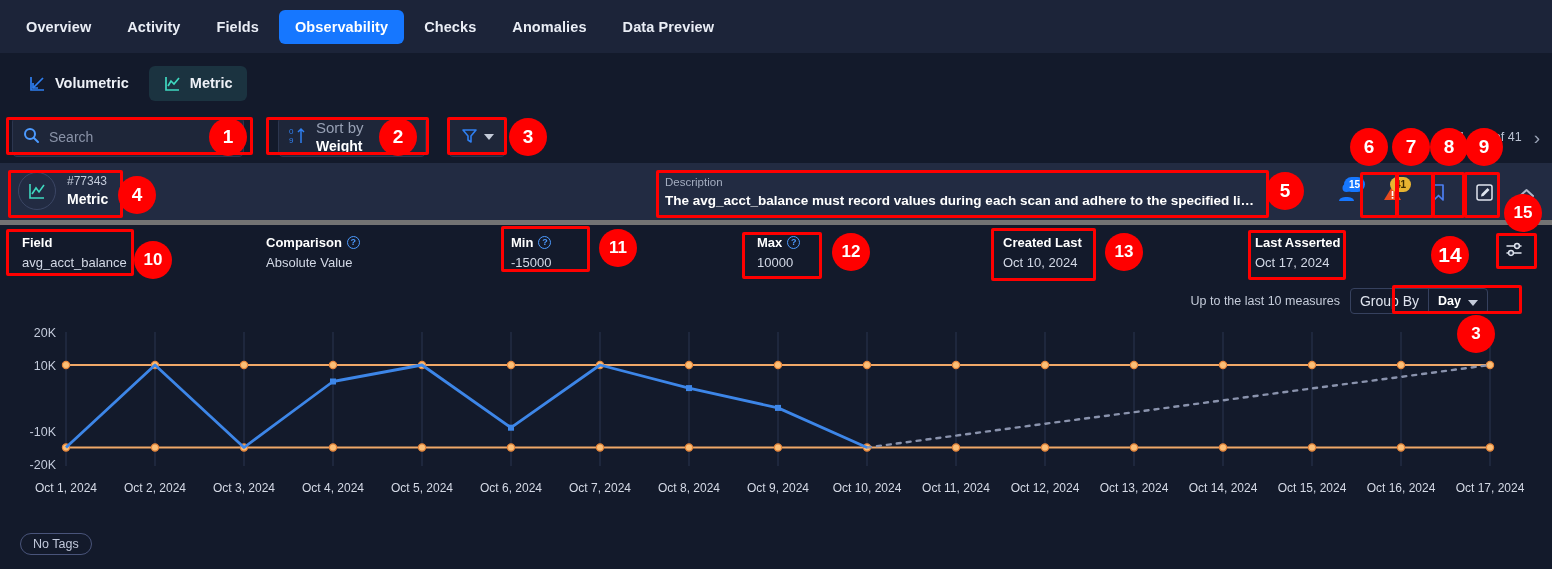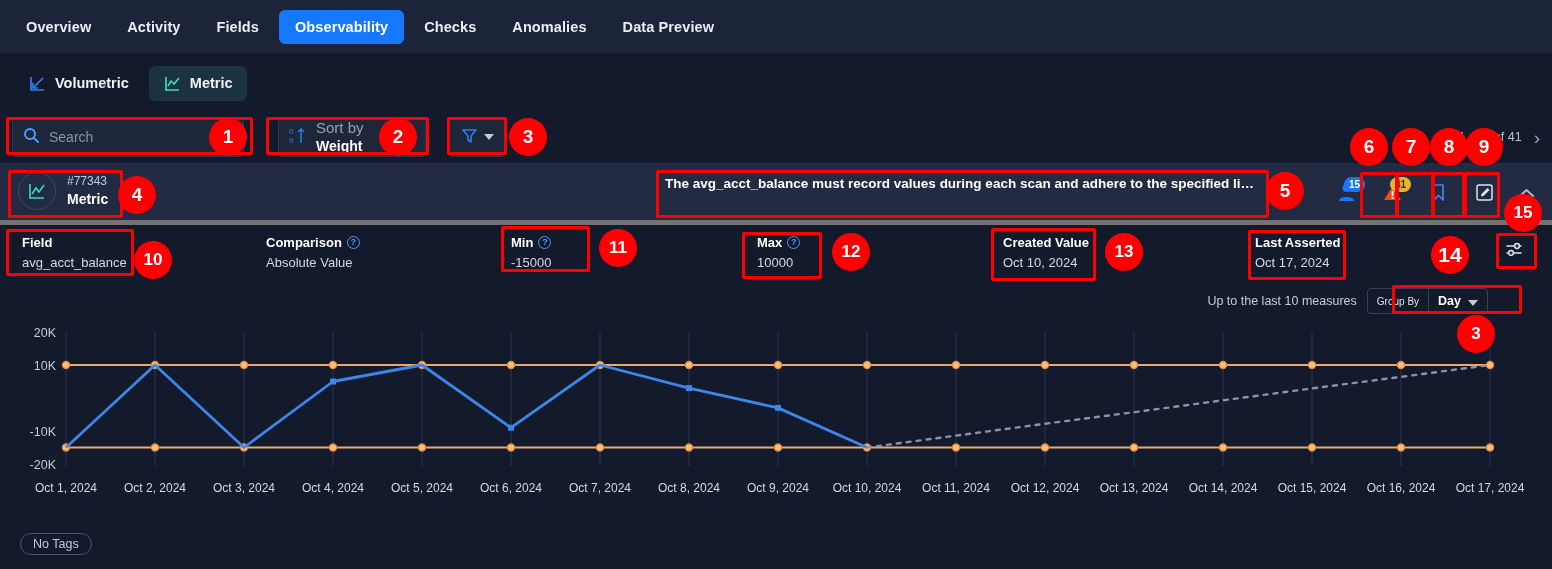--- a/index.html
+++ b/index.html
@@ -118,21 +118,21 @@
     display: inline-flex; align-items: center; justify-content: center;
   }
 
   
   .grouprow { position: absolute; right: 64px; top: 288px; display: flex; align-items: center; gap: 10px; }
   .grouprow .meas { font-size: 12.5px; color: #c5ccda; }
   .groupby {
     display: flex; align-items: center; height: 26px; border: 1px solid #36415e;
     border-radius: 4px; overflow: hidden;
   }
-  .groupby .gl { font-size: 10px; color: #dfe4ee; padding: 0 9px; }
+  .groupby .gl { font-size: 14px; color: #dfe4ee; padding: 0 9px; }
   .groupby .gsep { width: 1px; height: 26px; background: #36415e; }
   .groupby .gv { font-size: 12.5px; font-weight: bold; color: #ffffff; padding: 0 7px 0 9px; }
   .groupby .gc { padding-right: 9px; }
 
   
   .chart { position: absolute; left: 0; top: 316px; width: 1552px; height: 205px; }
   .chart svg { display: block; }
   .ylab { font-size: 12.5px; fill: #c3cada; font-family: "Liberation Sans", sans-serif; }
   .xlab { font-size: 12px; fill: #d5dae6; font-family: "Liberation Sans", sans-serif; }
 
@@ -237,20 +237,21 @@
           <polyline points="5,13 9,7 12,11 17,4" fill="none" stroke="#3fd9c0" stroke-width="1.6"></polyline>
         </svg>
       </span>
       <span class="idtxt">
         <span class="n" style="display:block">#77343</span>
         <span class="t" style="display:block">Metric</span>
       </span>
     </div>
 
     <div class="descblock">
+      <div class="dl">Description</div>
       <div class="dv">The avg_acct_balance must record values during each scan and adhere to the specified limits for expecte...</div>
     </div>
 
     <div class="actions">
       <div class="act">
         <span>
           <svg width="21" height="21" viewBox="0 0 21 21">
             <circle cx="10.5" cy="6" r="4" fill="#1677ff"></circle>
             <path d="M3 19 C3 13.5 18 13.5 18 19 Z" fill="#1677ff"></path>
           </svg>
@@ -312,21 +313,21 @@
       <div class="v">-15000</div>
     </div>
     <div class="fld" style="left:757px; top:8px;">
       <div class="k">
         <span>Max</span>
         <span class="qm">?</span>
       </div>
       <div class="v">10000</div>
     </div>
     <div class="fld" style="left:1003px; top:8px;">
-      <div class="k">Created Value</div>
+      <div class="k">Created Last</div>
       <div class="v">Oct 10, 2024</div>
     </div>
     <div class="fld" style="left:1255px; top:8px;">
       <div class="k">Last Asserted</div>
       <div class="v">Oct 17, 2024</div>
     </div>
   </div>
 
   <div style="position:absolute; right:18px; top:235px; width:40px; height:33px; display:flex; align-items:center; justify-content:center; border-radius:5px; cursor:pointer;">
     <span>

